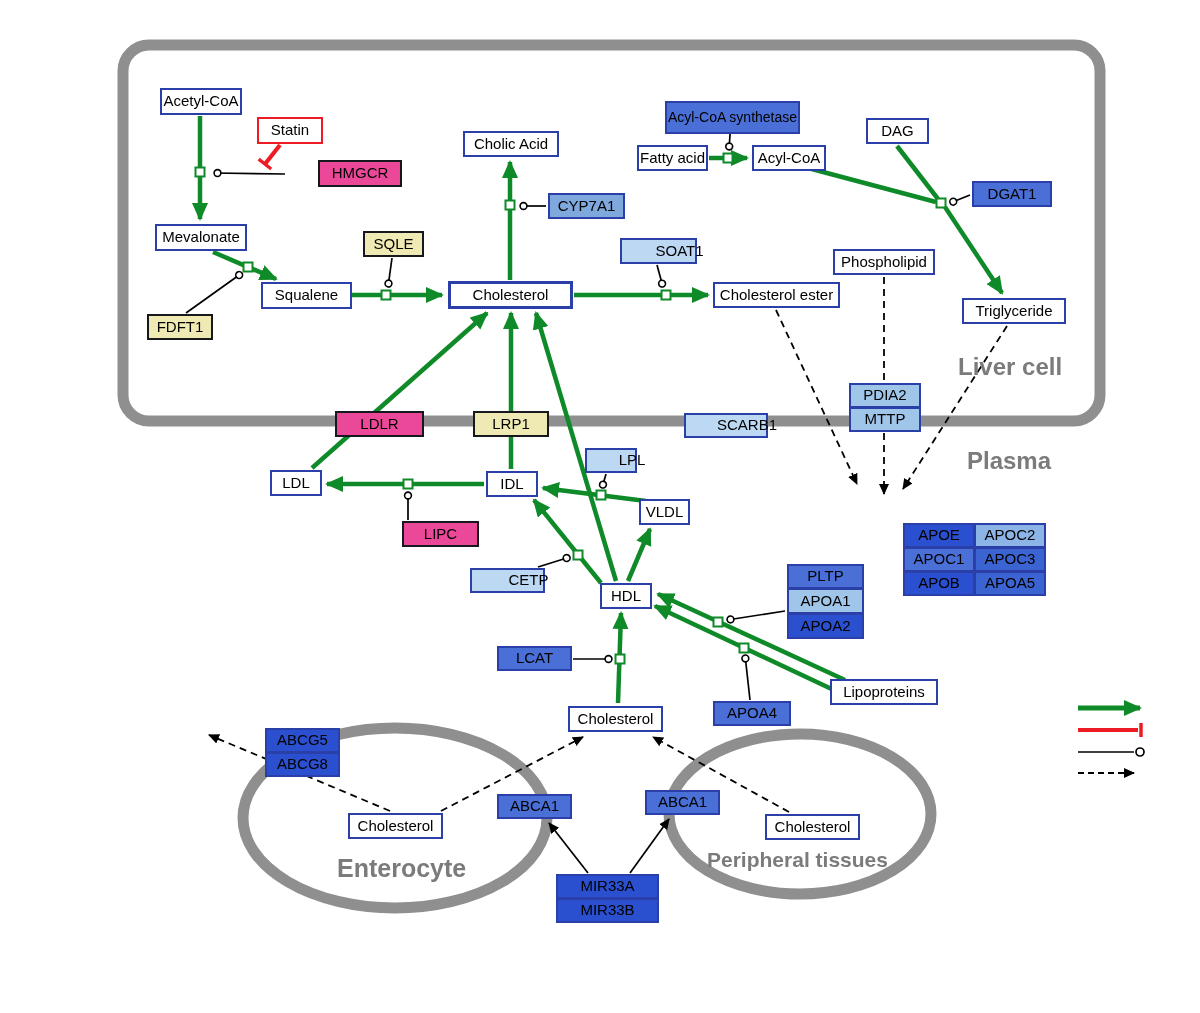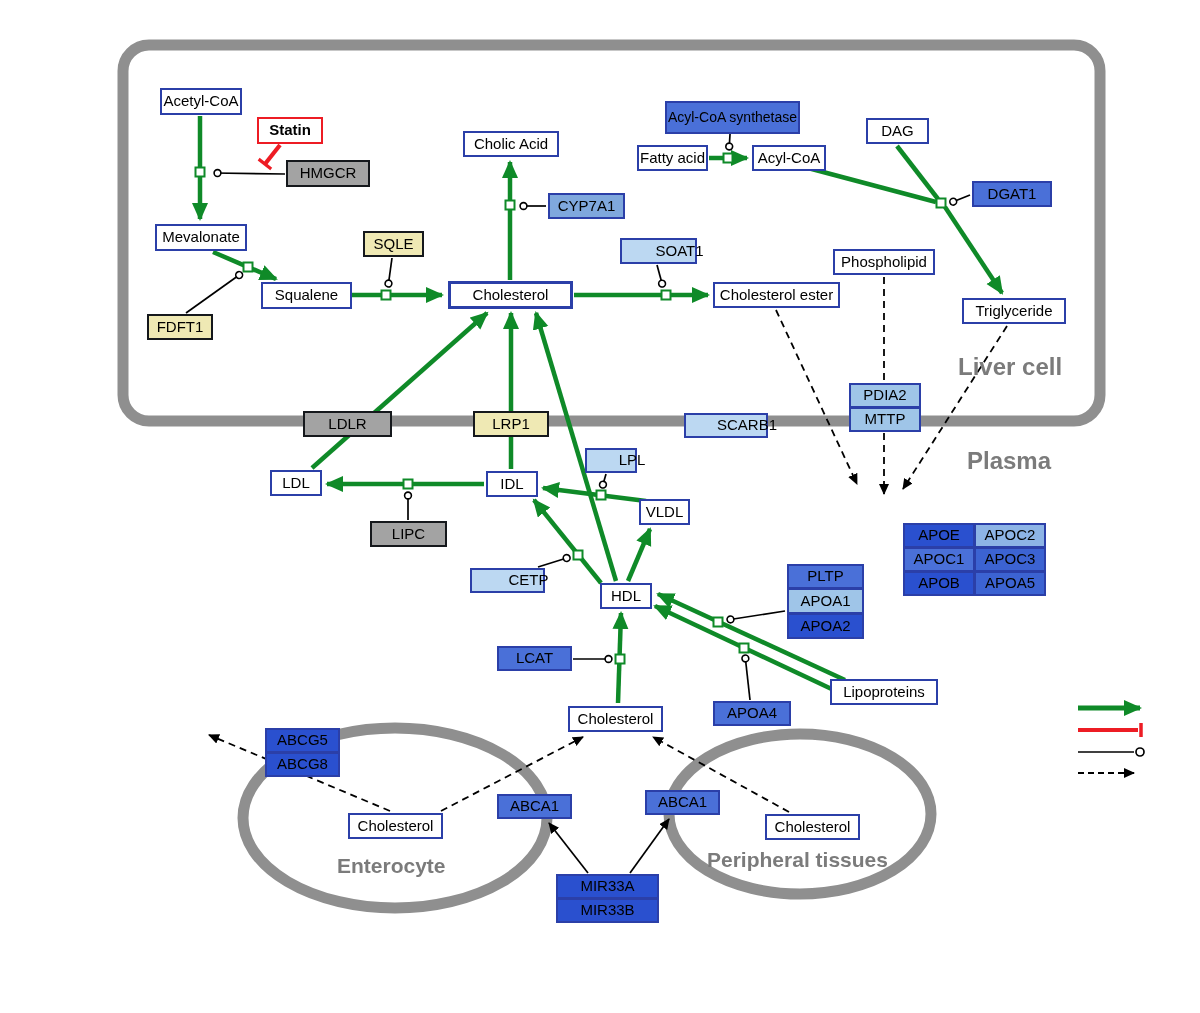--- a/index.html
+++ b/index.html
@@ -9,22 +9,22 @@
   .ga path { stroke:#0f8a28; stroke-width:4.5; fill:none; }
   .ca path { stroke:#000; stroke-width:1.7; fill:none; }
   .inh path { stroke:#ed1c24; stroke-width:4.2; fill:none; }
   .ba path { stroke:#000; stroke-width:1.7; fill:none; }
   .tr path { stroke:#000; stroke-width:1.8; fill:none; stroke-dasharray:7 5; }
   .rx rect { fill:#fff; stroke:#0f8a28; stroke-width:2; }
   .node { position:absolute; display:flex; align-items:center; justify-content:center;
           text-align:center; font-size:15px; line-height:1.08; color:#000;
           background:#fff; border:2px solid #2b3fa8; z-index:3; }
   .metab-bold { border-width:3px; }
-  .drug { border:2.5px solid #ed1c24;font-weight:bold; }
-  .y  { background:#a3a3a3; border-color:#15181c; }
+  .drug { border:2.5px solid #ed1c24; }
+  .y  { background:#ec4899; border-color:#15181c;margin-left:32px; }
   .k  { background:#efe9b4; border-color:#15181c; }
   .b-bright  { background:#2a50cf; }
   .b-med     { background:#4a70d8; }
   .b-med2    { background:#3c63d2; }
   .b-ml      { background:#7fa8dd; }
   .b-light   { background:#9fc5e8; }
   .b-l2      { background:#8db4e6; }
   .b-lighter { background:#bcd8f2;padding-left:42px; }
   .small { font-size:14px;margin-top:16px; }
   .comp-label { position:absolute; font-weight:bold; color:#7b7b7b; z-index:2; white-space:nowrap; }
@@ -136,21 +136,21 @@
       <path d="M1078,730 L1138,730" stroke="#ed1c24" stroke-width="4" fill="none"></path>
       <path d="M1141,723 L1141,737" stroke="#ed1c24" stroke-width="3.5" fill="none"></path>
       <path d="M1078,752 L1134,752" stroke="#000" stroke-width="1.7" fill="none"></path>
       <circle cx="1140" cy="752" r="4" fill="#fff" stroke="#000" stroke-width="1.7"></circle>
       <path d="M1078,773 L1134,773" stroke="#000" stroke-width="1.8" stroke-dasharray="6 4" fill="none" marker-end="url(#mBlack)"></path>
     </g>
   </svg>
 
   <div class="comp-label" style="left:958px;top:353px;font-size:24px">Liver cell</div>
   <div class="comp-label" style="left:967px;top:447px;font-size:24px">Plasma</div>
-  <div class="comp-label" style="left:337px;top:854px;font-size:21px">Enterocyte</div>
+  <div class="comp-label" style="left:337px;top:854px;font-size:25px">Enterocyte</div>
   <div class="comp-label" style="left:707px;top:848px;font-size:21px">Peripheral tissues</div>
 
   <div class="node" style="left:160px;top:88px;width:82px;height:27px">Acetyl-CoA</div>
   <div class="node drug" style="left:257px;top:117px;width:66px;height:27px">Statin</div>
   <div class="node y" style="left:286px;top:160px;width:84px;height:27px">HMGCR</div>
   <div class="node" style="left:155px;top:224px;width:92px;height:27px">Mevalonate</div>
   <div class="node k" style="left:147px;top:314px;width:66px;height:26px">FDFT1</div>
   <div class="node" style="left:261px;top:282px;width:91px;height:27px">Squalene</div>
   <div class="node k" style="left:363px;top:231px;width:61px;height:26px">SQLE</div>
   <div class="node metab-bold" style="left:448px;top:281px;width:125px;height:28px">Cholesterol</div>

